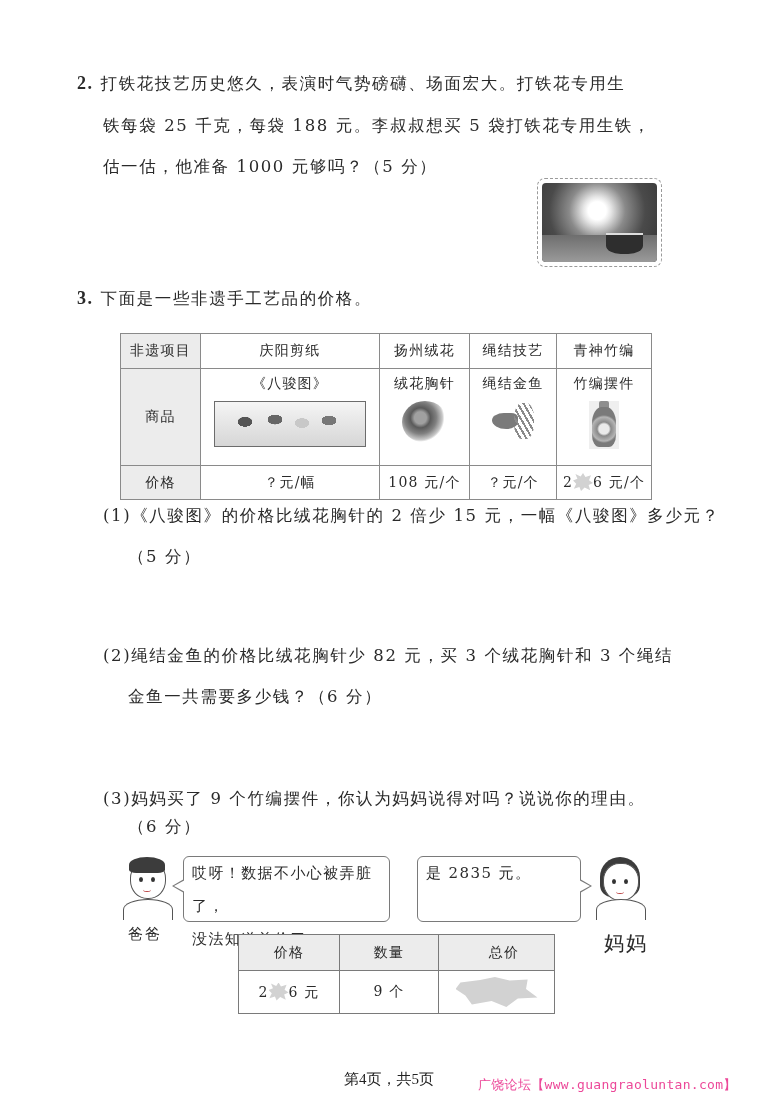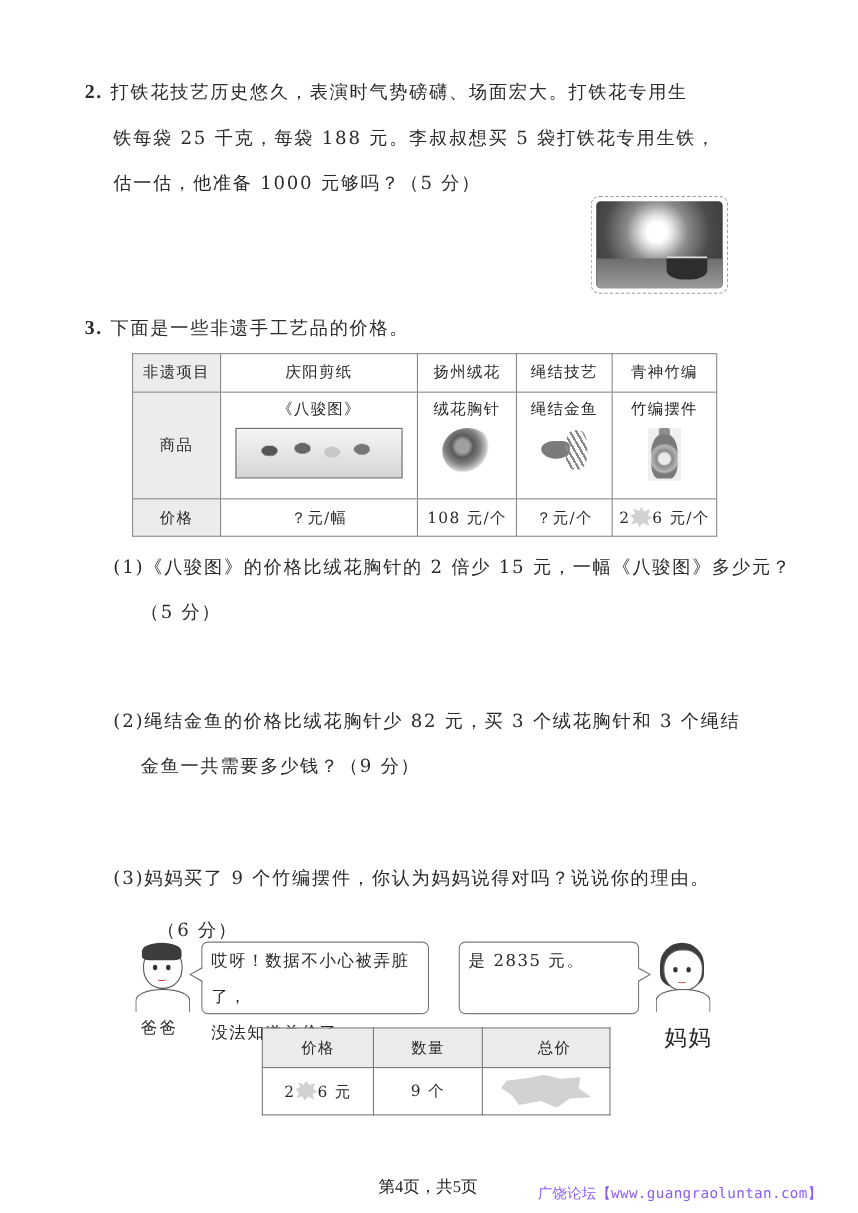--- a/index.html
+++ b/index.html
@@ -12,21 +12,21 @@
   
   .photo { position:absolute; left:537px; top:178px; width:125px; height:89px;
            border:1.5px dashed #9a9a9a; border-radius:8px; box-sizing:border-box; padding:4px; }
   .photo-inner { width:100%; height:100%; border-radius:4px; position:relative; overflow:hidden;
            background: radial-gradient(circle at 48% 35%, #ffffff 0 9px, #e5e5e5 14px, #8a8a8a 28px, #4a4a4a 48px, #3a3a3a 70px); }
   .photo-ground { position:absolute; left:0; right:0; bottom:0; height:34%; background:linear-gradient(#6e6e6e,#9a9a9a); }
   .photo-pot { position:absolute; left:56%; bottom:10%; width:32%; height:24%; background:#2e2e2e;
                border-radius:0 0 40% 40%; border-top:2px solid #ddd; }
 
   
-  table.craft { position:absolute; left:120px; top:321px; border-collapse:collapse;
+  table.craft { position:absolute; left:120px; top:333px; border-collapse:collapse;
                 font-size:14px; letter-spacing:1.2px; }
   table.craft td { border:1px solid #8a8a8a; text-align:center; vertical-align:middle; padding:0; }
   table.craft td.hdr { background:#ececec; }
   .prod-name { display:block; margin-top:6px; }
   .img-box { margin:8px auto 6px auto; }
   .horses { width:150px; height:44px; border:1.5px solid #6c6c6c;
             background:
               radial-gradient(ellipse 12px 8px at 20% 45%, #555 60%, transparent 62%),
               radial-gradient(ellipse 12px 8px at 40% 40%, #666 60%, transparent 62%),
               radial-gradient(ellipse 12px 8px at 58% 48%, #c8c8c8 60%, transparent 62%),
@@ -71,22 +71,22 @@
   .eye { position:absolute; width:4px; height:5px; background:#333; border-radius:50%; }
   .smile { position:absolute; width:8px; height:4px; border-bottom:1.5px solid #b44; border-radius:0 0 50% 50%; }
 
   
   table.price { position:absolute; left:238px; top:934px; border-collapse:collapse; font-size:14px; letter-spacing:1.2px; }
   table.price td { border:1px solid #7a7a7a; text-align:center; vertical-align:middle; }
   table.price tr.h td { background:#ececec; height:33px; }
   table.price tr.v td { height:40px; }
 
   .footer-page { position:absolute; left:344px; top:1070px; font-size:15px; font-family:"Liberation Serif","DejaVu Serif",serif; color:#222; }
-  .watermark { position:absolute; left:478px; top:1076px; font-size:13px; color:#8b5cf6;
-               font-family:"DejaVu Sans Mono","Liberation Mono",monospace; letter-spacing:0.3px;margin-left:11px; }
+  .watermark { position:absolute; left:478px; top:1076px; font-size:13px; color:#ec4899;
+               font-family:"DejaVu Sans Mono","Liberation Mono",monospace; letter-spacing:0.3px; }
 </style>
 </head>
 <body>
 
 <div class="line" style="left:77px; top:73px;">
   <span class="qnum">2.</span>
   <span>打铁花技艺历史悠久，表演时气势磅礴、场面宏大。打铁花专用生</span>
 </div>
 <div class="line" style="left:103px; top:115px;">铁每袋 25 千克，每袋 188 元。李叔叔想买 5 袋打铁花专用生铁，</div>
 <div class="line" style="left:103px; top:156px;">估一估，他准备 1000 元够吗？（5 分）</div>
@@ -143,24 +143,24 @@
       <span>2</span><span class="blot"></span><span>6 元/个</span>
     </td>
   </tr>
 </tbody>
   </table>
 
 <div class="line" style="left:103px; top:505px;">(1)《八骏图》的价格比绒花胸针的 2 倍少 15 元，一幅《八骏图》多少元？</div>
 <div class="line" style="left:128px; top:546px;">（5 分）</div>
 
 <div class="line" style="left:103px; top:645px;">(2)绳结金鱼的价格比绒花胸针少 82 元，买 3 个绒花胸针和 3 个绳结</div>
-<div class="line" style="left:128px; top:686px;">金鱼一共需要多少钱？（9 分）</div>
+<div class="line" style="left:128px; top:686px;">金鱼一共需要多少钱？（6 分）</div>
 
 <div class="line" style="left:103px; top:788px;">(3)妈妈买了 9 个竹编摆件，你认为妈妈说得对吗？说说你的理由。</div>
-<div class="line" style="left:128px; top:835px;margin-left:15px;">（6 分）</div>
+<div class="line" style="left:128px; top:816px;">（6 分）</div>
 
 <div class="avatar" style="left:120px; top:855px;">
   <div class="head" style="left:10px; top:6px;"></div>
   <div class="hair-dad" style="left:9px; top:2px;"></div>
   <div class="eye" style="left:19px; top:22px;"></div>
   <div class="eye" style="left:31px; top:22px;"></div>
   <div class="smile" style="left:23px; top:32px;"></div>
   <div class="body-shape" style="left:3px; top:44px;"></div>
 </div>
 <div class="abs" style="left:128px; top:925px; font-size:15px; letter-spacing:2px;">爸爸</div>

